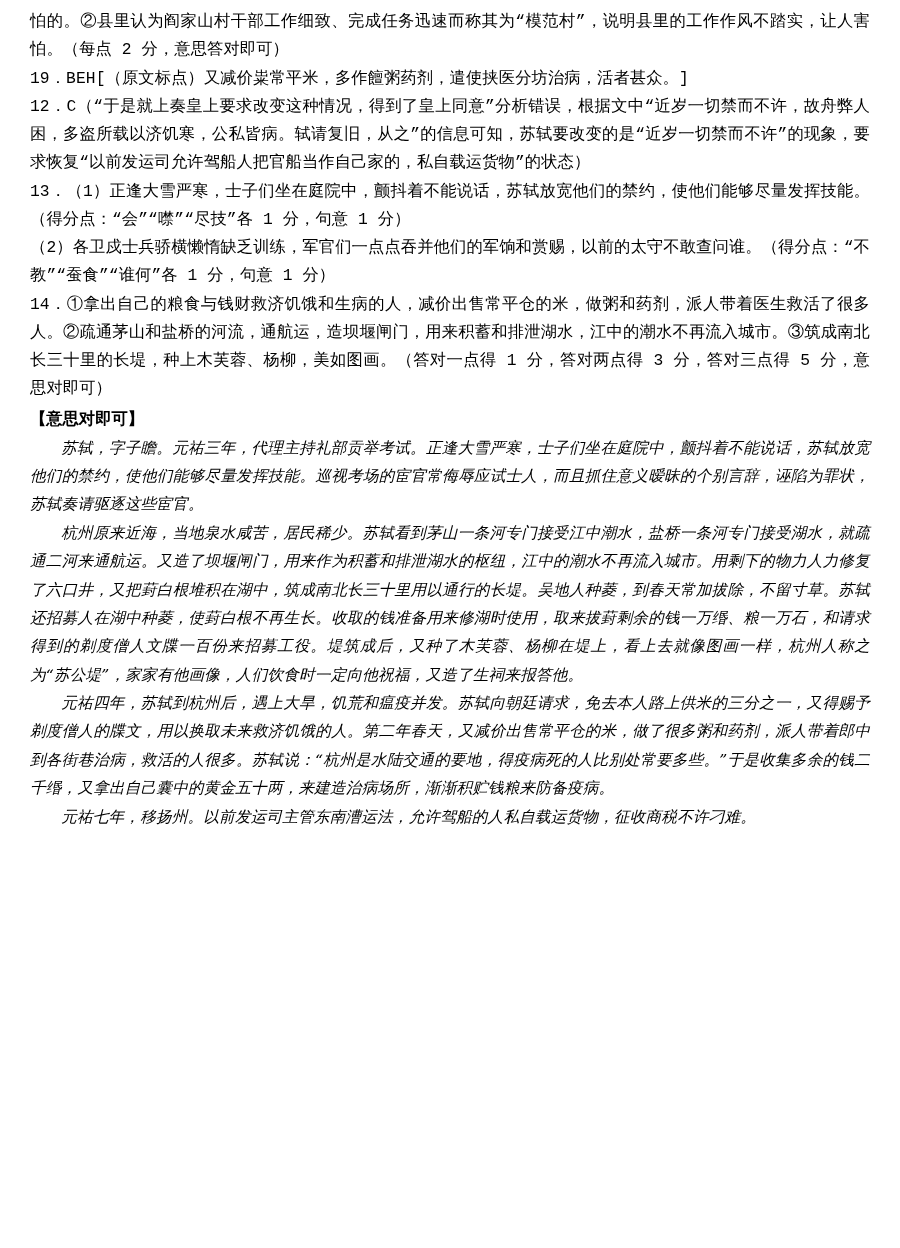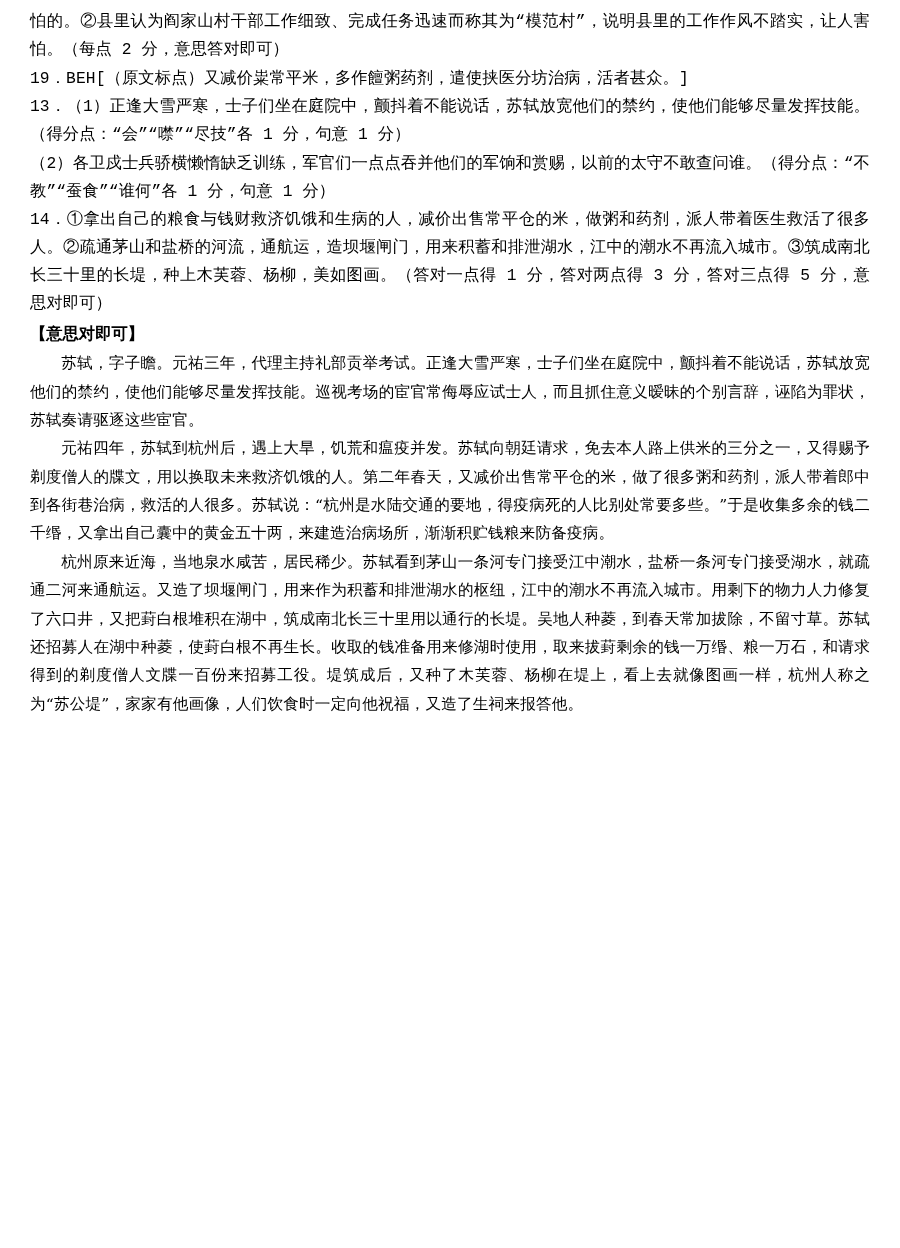--- a/index.html
+++ b/index.html
@@ -38,39 +38,42 @@
   }
   .translation {
     font-family: "DejaVu Serif", "Liberation Serif", serif;
     font-size: 15.6px;
     line-height: 1.82;
     text-align: justify;
     text-justify: inter-ideograph;
     text-indent: 2em;
     margin: 0;
     letter-spacing: 0.2px;
+    font-style: italic;
   }
   .tr-wrap {
     margin-top: 1px;
   }
 </style>
 </head>
 <body>
 
 <div class="page">
 
   <div class="answers-block">
     <p class="para">怕的。②县里认为阎家山村干部工作细致、完成任务迅速而称其为“模范村”，说明县里的工作作风不踏实，让人害怕。（每点 2 分，意思答对即可）</p>
     <p class="para">19．BEH[（原文标点）又减价粜常平米，多作饘粥药剂，遣使挟医分坊治病，活者甚众。]</p>
+    <p class="para">12．C（“于是就上奏皇上要求改变这种情况，得到了皇上同意”分析错误，根据文中“近岁一切禁而不许，故舟弊人困，多盗所载以济饥寒，公私皆病。轼请复旧，从之”的信息可知，苏轼要改变的是“近岁一切禁而不许”的现象，要求恢复“以前发运司允许驾船人把官船当作自己家的，私自载运货物”的状态）</p>
     <p class="para">13．（1）正逢大雪严寒，士子们坐在庭院中，颤抖着不能说话，苏轼放宽他们的禁约，使他们能够尽量发挥技能。（得分点：“会”“噤”“尽技”各 1 分，句意 1 分）</p>
     <p class="para">（2）各卫戍士兵骄横懒惰缺乏训练，军官们一点点吞并他们的军饷和赏赐，以前的太守不敢查问谁。（得分点：“不教”“蚕食”“谁何”各 1 分，句意 1 分）</p>
     <p class="para">14．①拿出自己的粮食与钱财救济饥饿和生病的人，减价出售常平仓的米，做粥和药剂，派人带着医生救活了很多人。②疏通茅山和盐桥的河流，通航运，造坝堰闸门，用来积蓄和排泄湖水，江中的潮水不再流入城市。③筑成南北长三十里的长堤，种上木芙蓉、杨柳，美如图画。（答对一点得 1 分，答对两点得 3 分，答对三点得 5 分，意思对即可）</p>
   </div>
 
   <div class="section-title">【意思对即可】</div>
 
   <div class="tr-wrap">
     <p class="translation">苏轼，字子瞻。元祐三年，代理主持礼部贡举考试。正逢大雪严寒，士子们坐在庭院中，颤抖着不能说话，苏轼放宽他们的禁约，使他们能够尽量发挥技能。巡视考场的宦官常侮辱应试士人，而且抓住意义暧昧的个别言辞，诬陷为罪状，苏轼奏请驱逐这些宦官。</p>
+    <p class="translation">杭州原来近海，当地泉水咸苦，居民稀少。苏轼看到茅山一条河专门接受江中潮水，盐桥一条河专门接受湖水，就疏通二河来通航运。又造了坝堰闸门，用来作为积蓄和排泄湖水的枢纽，江中的潮水不再流入城市。用剩下的物力人力修复了六口井，又把葑白根堆积在湖中，筑成南北长三十里用以通行的长堤。吴地人种菱，到春天常加拔除，不留寸草。苏轼还招募人在湖中种菱，使葑白根不再生长。收取的钱准备用来修湖时使用，取来拔葑剩余的钱一万缗、粮一万石，和请求得到的剃度僧人文牒一百份来招募工役。堤筑成后，又种了木芙蓉、杨柳在堤上，看上去就像图画一样，杭州人称之为“苏公堤”，家家有他画像，人们饮食时一定向他祝福，又造了生祠来报答他。</p>
     <p class="translation">元祐四年，苏轼到杭州后，遇上大旱，饥荒和瘟疫并发。苏轼向朝廷请求，免去本人路上供米的三分之一，又得赐予剃度僧人的牒文，用以换取未来救济饥饿的人。第二年春天，又减价出售常平仓的米，做了很多粥和药剂，派人带着郎中到各街巷治病，救活的人很多。苏轼说：“杭州是水陆交通的要地，得疫病死的人比别处常要多些。”于是收集多余的钱二千缗，又拿出自己囊中的黄金五十两，来建造治病场所，渐渐积贮钱粮来防备疫病。</p>
-    <p class="translation">杭州原来近海，当地泉水咸苦，居民稀少。苏轼看到茅山一条河专门接受江中潮水，盐桥一条河专门接受湖水，就疏通二河来通航运。又造了坝堰闸门，用来作为积蓄和排泄湖水的枢纽，江中的潮水不再流入城市。用剩下的物力人力修复了六口井，又把葑白根堆积在湖中，筑成南北长三十里用以通行的长堤。吴地人种菱，到春天常加拔除，不留寸草。苏轼还招募人在湖中种菱，使葑白根不再生长。收取的钱准备用来修湖时使用，取来拔葑剩余的钱一万缗、粮一万石，和请求得到的剃度僧人文牒一百份来招募工役。堤筑成后，又种了木芙蓉、杨柳在堤上，看上去就像图画一样，杭州人称之为“苏公堤”，家家有他画像，人们饮食时一定向他祝福，又造了生祠来报答他。</p>
+    <p class="translation">元祐七年，移扬州。以前发运司主管东南漕运法，允许驾船的人私自载运货物，征收商税不许刁难。</p>
   </div>
 
 </div>
 
 </body></html>

